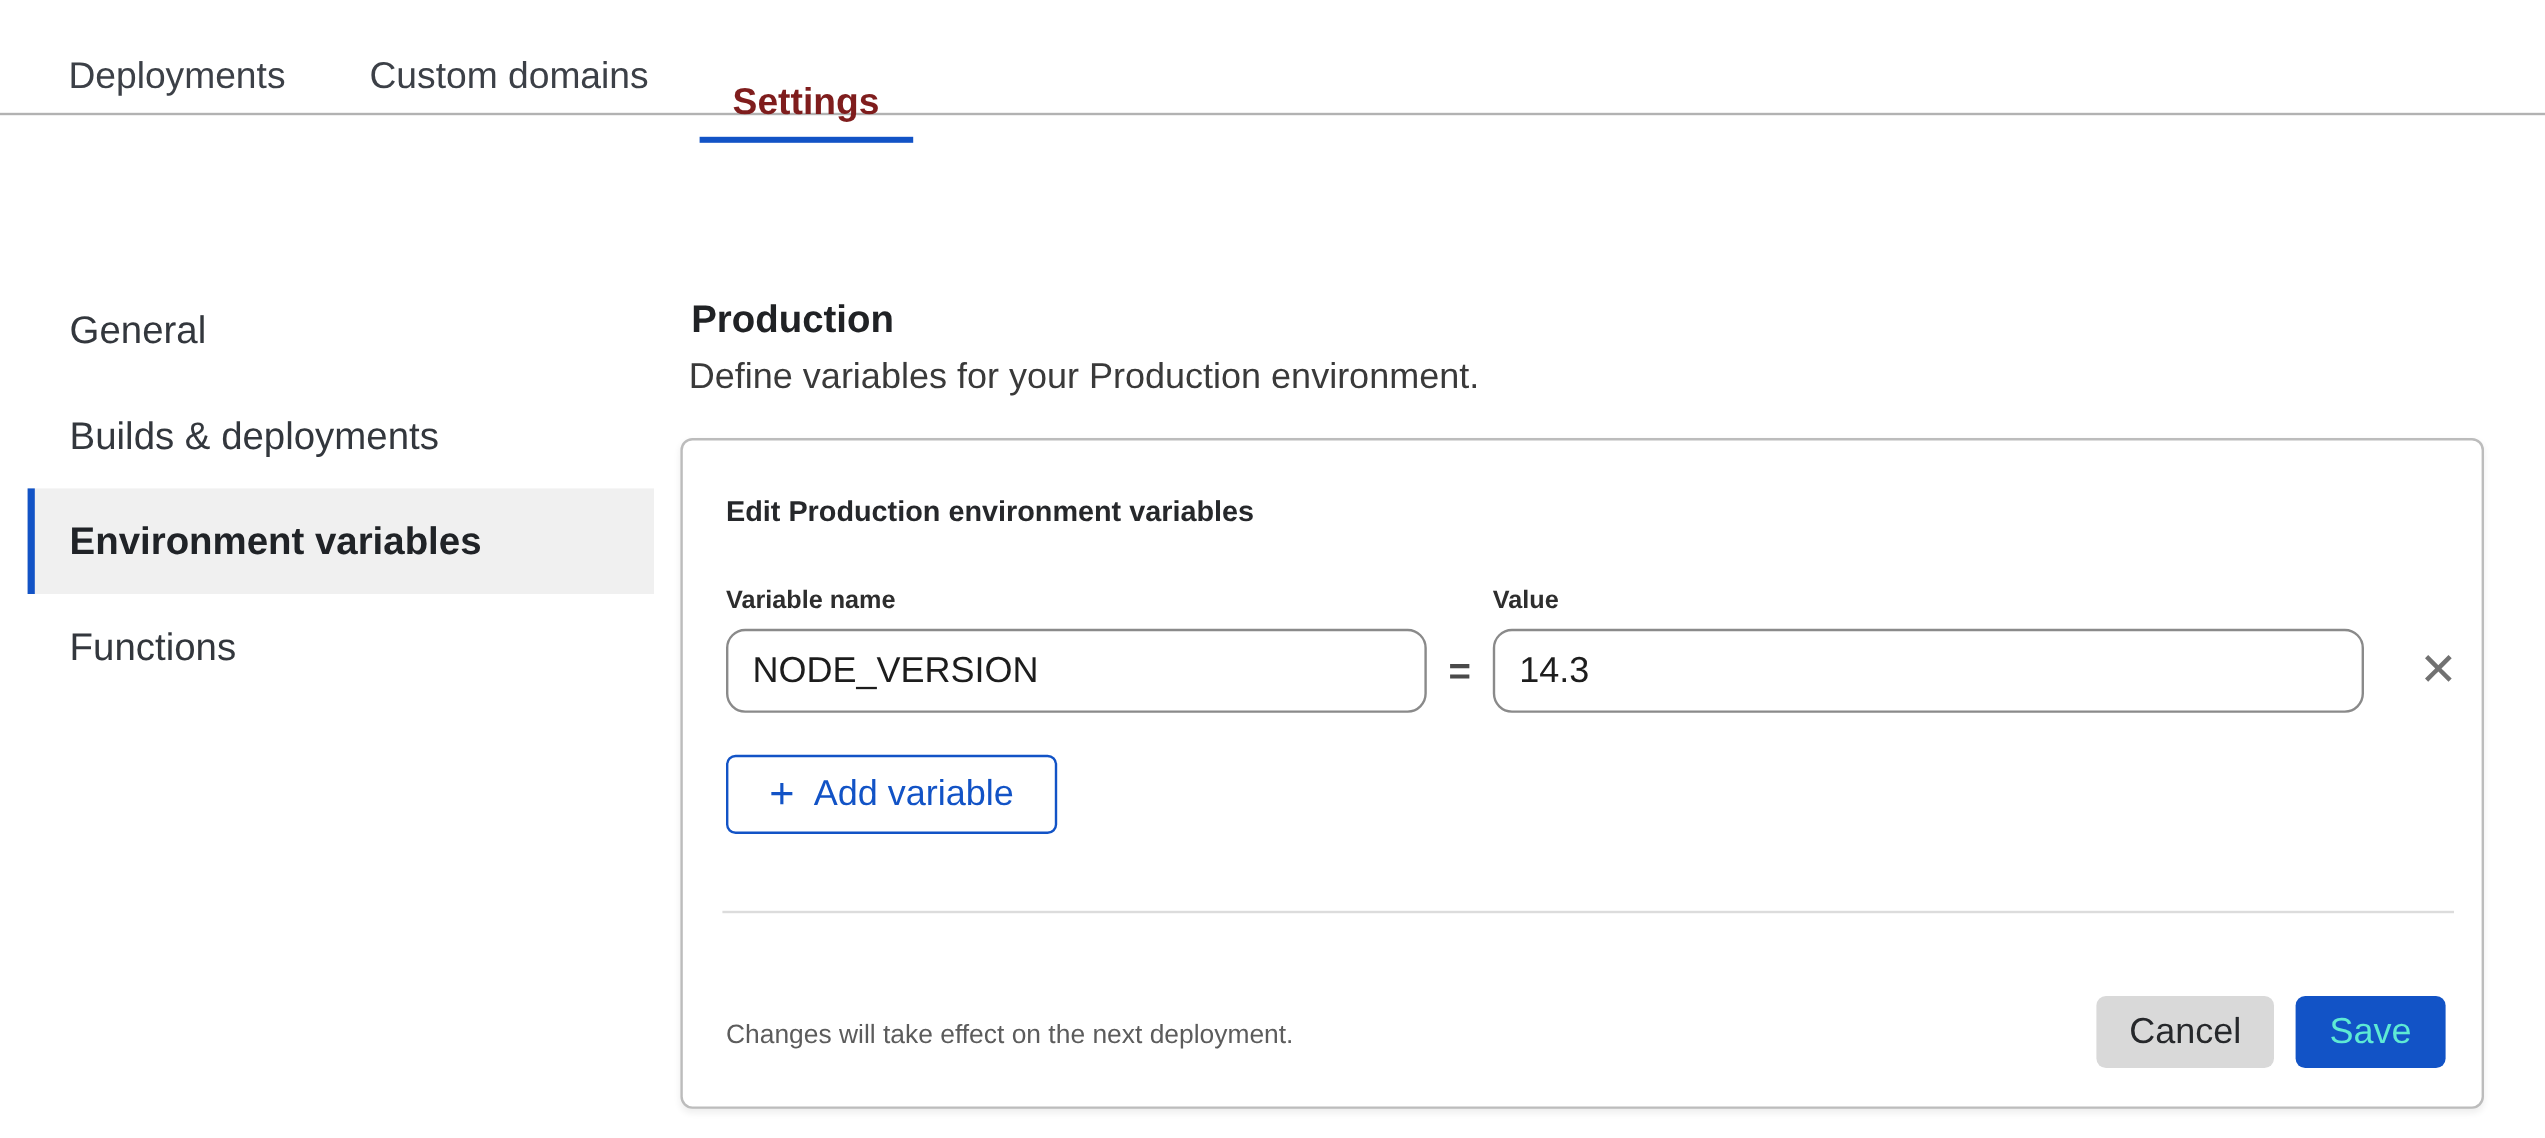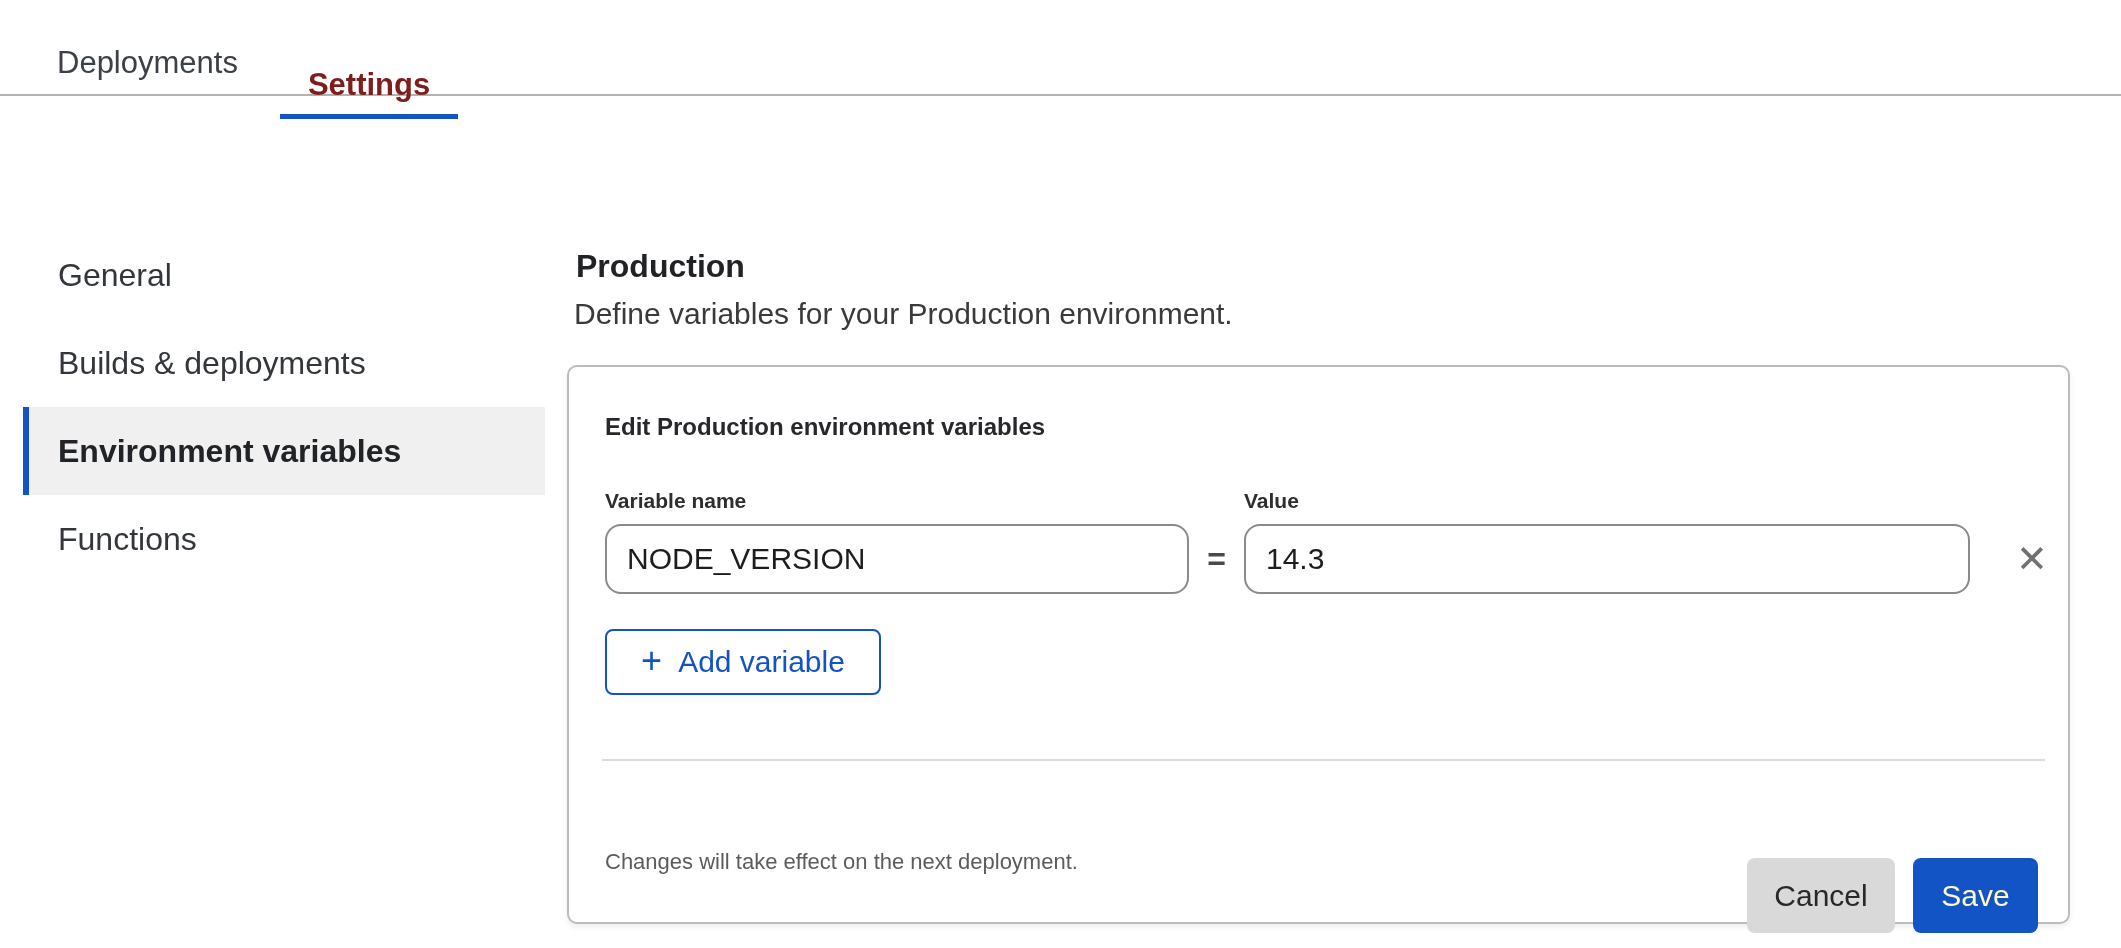--- a/index.html
+++ b/index.html
@@ -93,32 +93,33 @@
 
   .card-divider {
     position: absolute; left: 33px; top: 392px; width: 1443px; height: 2px;
     background: #dcdcdc;
   }
   .footer-note {
     position: absolute; left: 36px; top: 477px;
     font-size: 22px; line-height: 36px; color: #5c5c5c;
   }
   .btn {
-    position: absolute; top: 463px; height: 75px; border: none; border-radius: 8px;
+    position: absolute; top: 463px; height: 60px; border: none; border-radius: 8px;
     font-family: "Liberation Sans", sans-serif; font-size: 30px; cursor: pointer;
-    display: flex; align-items: center; justify-content: center; margin-top: 28px;
+    display: flex; align-items: center; justify-content: center;
   }
   .btn--cancel { left: 1178px; width: 148px; background: #d9d9d9; color: #26282b; }
-  .btn--save   { left: 1344px; width: 125px; background: #1253c6; color: #fef9c3; }
+  .btn--save   { left: 1344px; width: 125px; background: #1253c6; color: #5eead4; }
 </style>
 </head>
 <body>
 
 <nav class="tabbar">
   <div class="tab">Deployments</div>
+  <div class="tab">Custom domains</div>
   <div class="tab tab--active">Settings</div>
 </nav>
 
 <aside class="sidebar">
   <div class="side-item">General</div>
   <div class="side-item">Builds &amp; deployments</div>
   <div class="side-item side-item--active">Environment variables</div>
   <div class="side-item">Functions</div>
 </aside>
 

